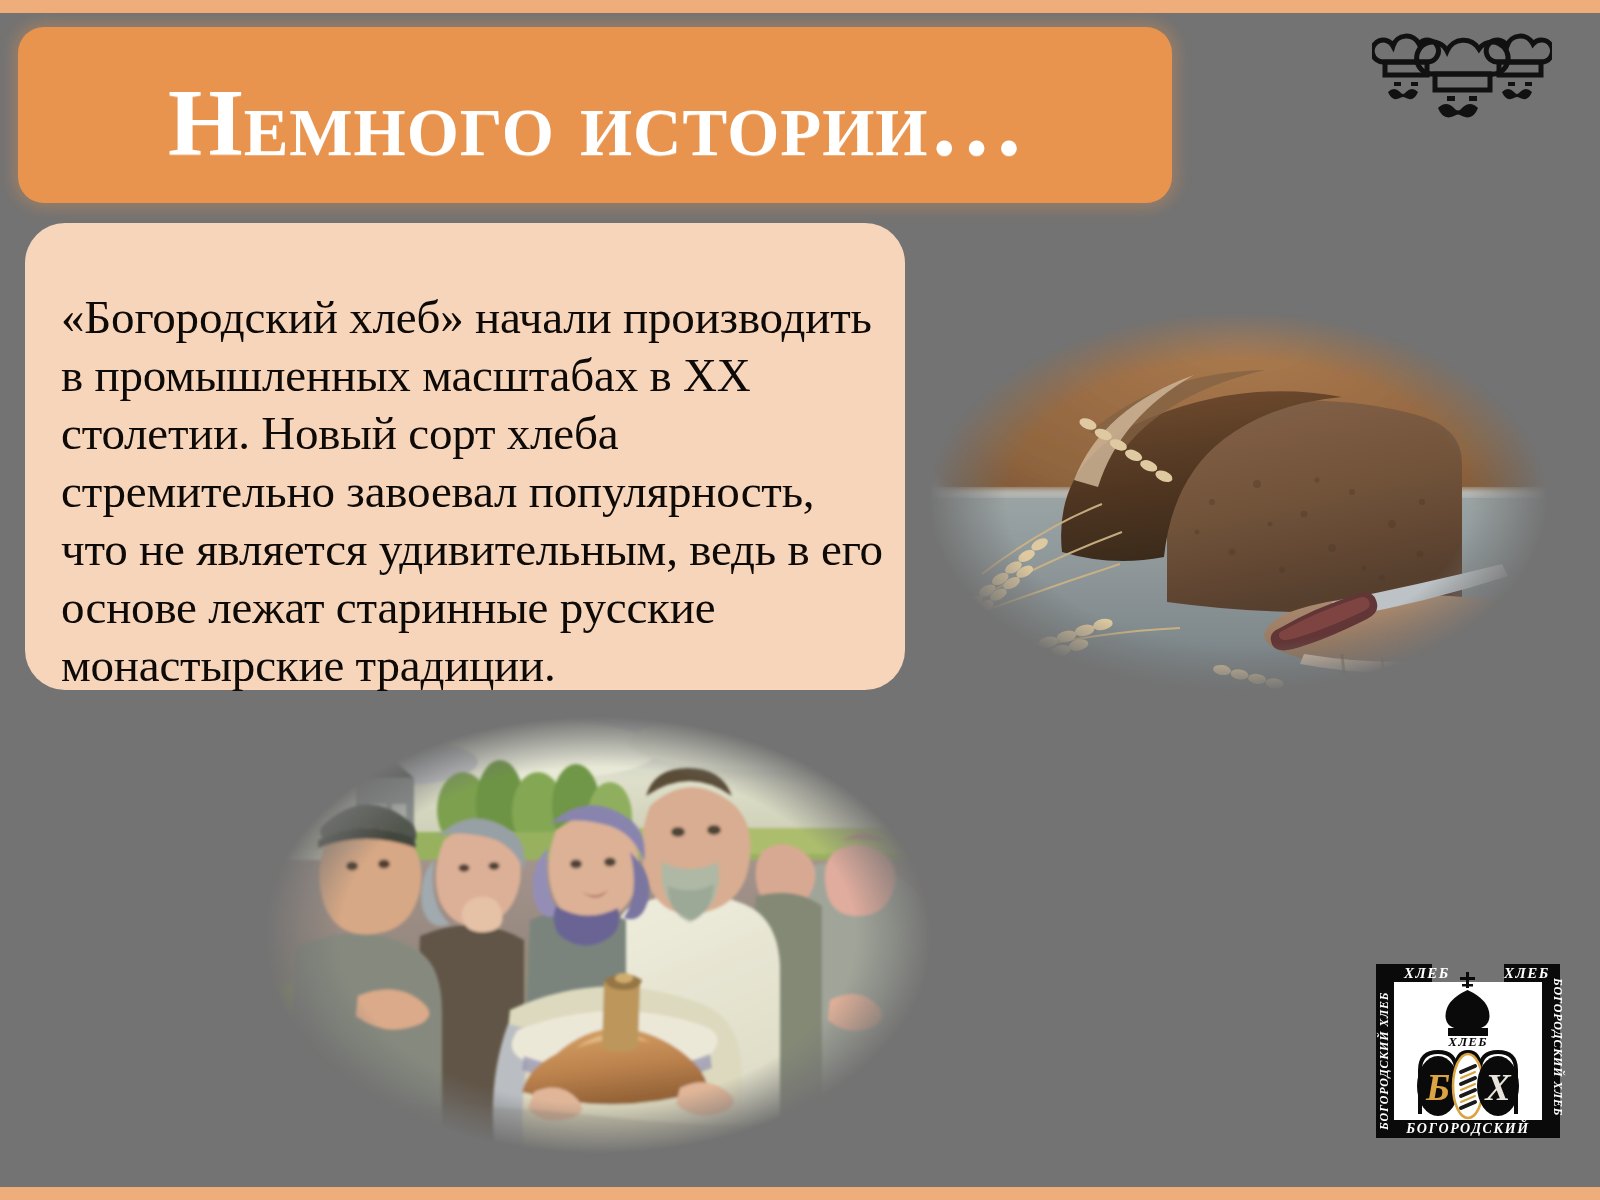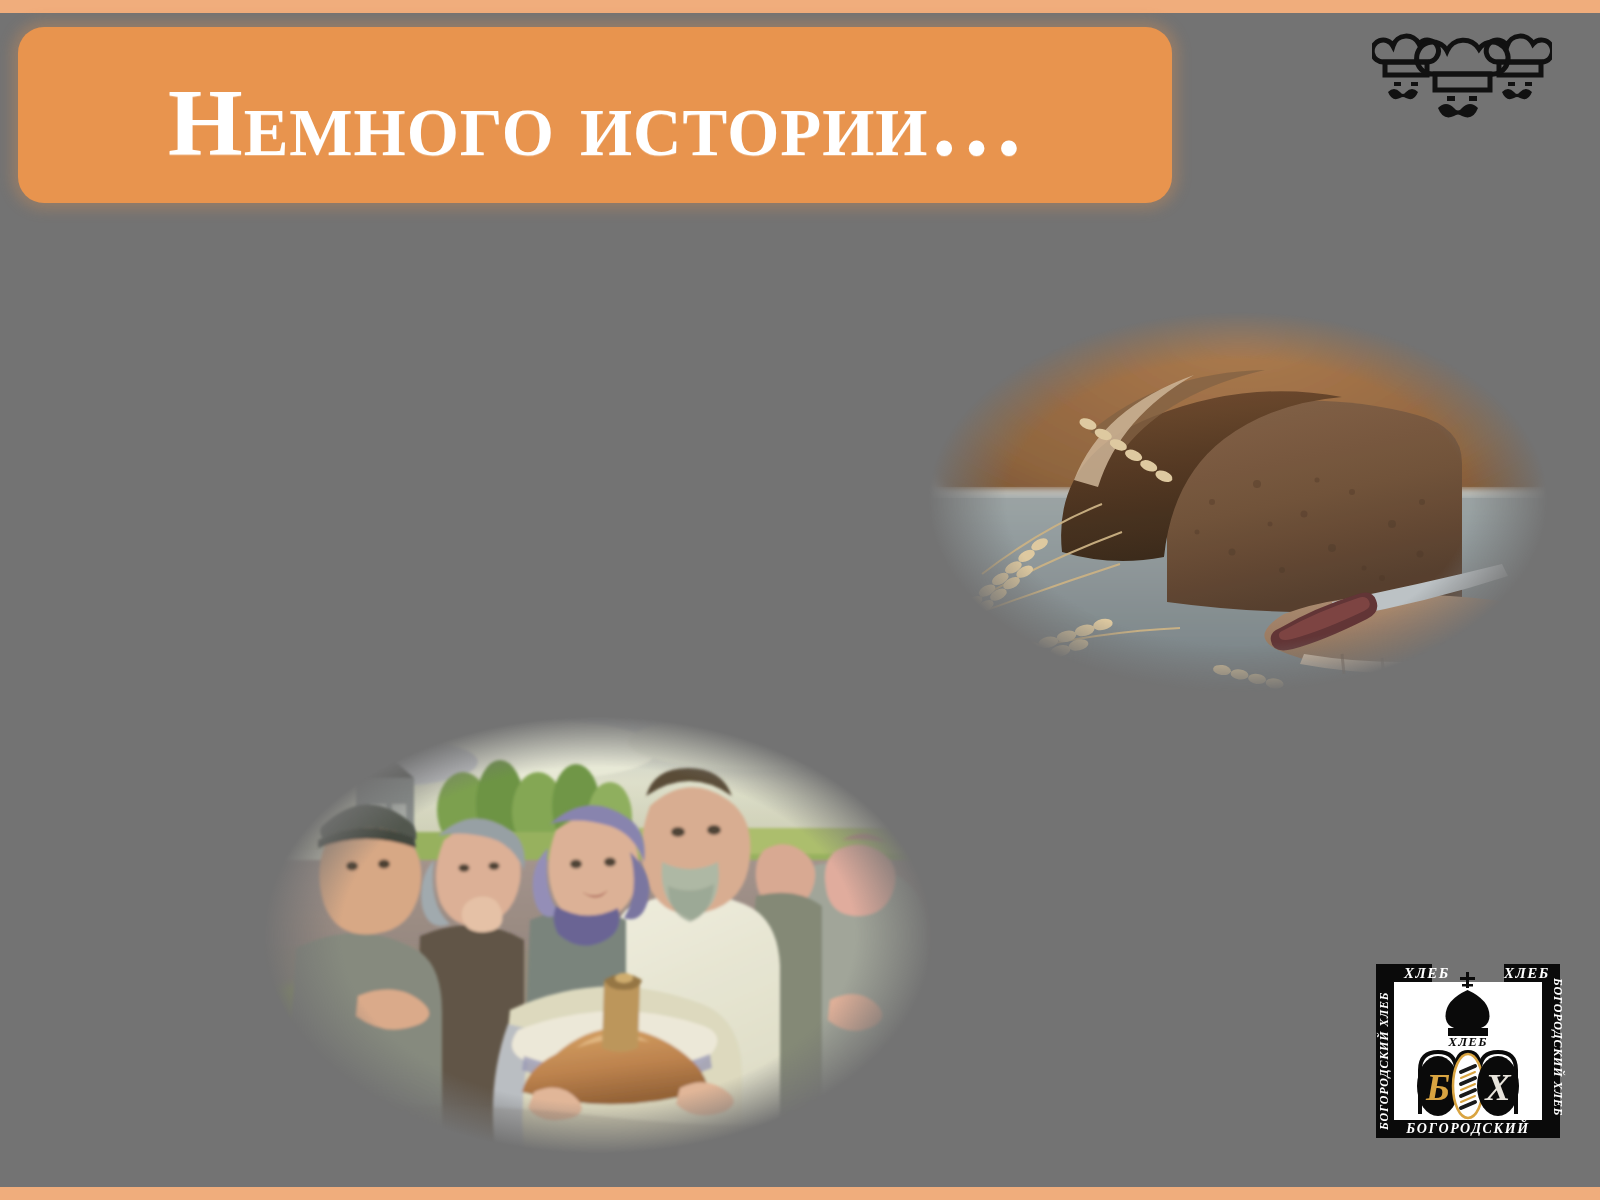--- a/index.html
+++ b/index.html
@@ -158,20 +158,23 @@
         <rect x="153" y="60" width="7" height="4"></rect>
         <path d="M130 70 q6 -6 12 0 q3 4 6 0 q6 -6 12 0 q-4 10 -12 6 q-3 -2 -6 0 q-8 4 -12 -6 z"></path>
 
         <rect x="75" y="74" width="8" height="5"></rect>
         <rect x="97" y="74" width="8" height="5"></rect>
         <path d="M66 86 q8 -8 16 0 q4 5 8 0 q8 -8 16 0 q-5 13 -16 8 q-4 -3 -8 0 q-11 5 -16 -8 z"></path>
       </g>
     </svg>
   </div>
 
+  <div id="text-panel">
+    <p id="body-text">«Богородский хлеб» начали производить в промышленных масштабах в XX столетии. Новый сорт хлеба стремительно  завоевал популярность, что не является удивительным, ведь в его основе лежат старинные русские монастырские традиции.</p>
+  </div>
 
   <div id="bread-photo">
     <svg viewBox="0 0 652 400" width="652" height="400" xmlns="http://www.w3.org/2000/svg">
       <defs>
         <radialGradient id="boardG" cx="50%" cy="25%" r="80%">
           <stop offset="0%" stop-color="#a87446"></stop>
           <stop offset="60%" stop-color="#8a5d34"></stop>
           <stop offset="100%" stop-color="#5c3c20"></stop>
         </radialGradient>
         <linearGradient id="trayG" x1="0" y1="0" x2="0" y2="1">

